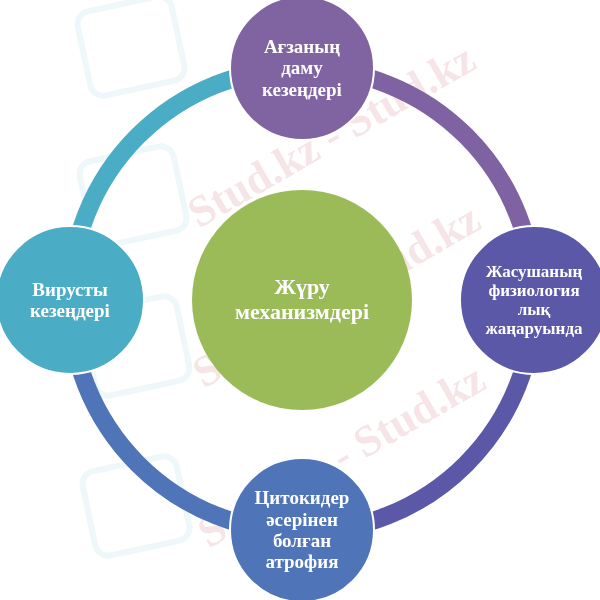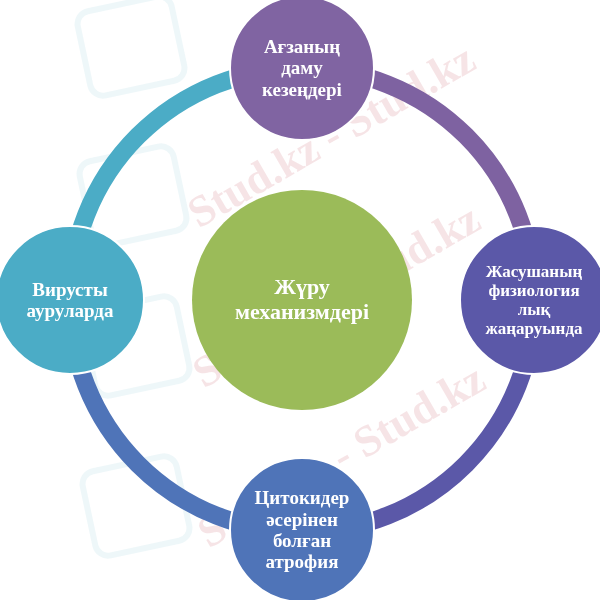--- a/index.html
+++ b/index.html
@@ -53,20 +53,20 @@
 
   <div class="node" style="left:229px;top:457px;width:146px;height:146px;background:#4f74b8;font-size:19px;">
     <span>Цитокидер
 әсерінен
 болған
 атрофия</span>
   </div>
 
   <div class="node" style="left:-5px;top:225px;width:150px;height:150px;background:#4bacc6;font-size:19px;">
     <span>Вирусты
-ауруларда</span>
+кезеңдері</span>
   </div>
 
   <div class="node" style="left:192px;top:190px;width:220px;height:220px;background:#9bbb59;border:none;font-size:22px;">
     <span>Жүру
 механизмдері</span>
   </div>
 </div>
 
 </body></html>

